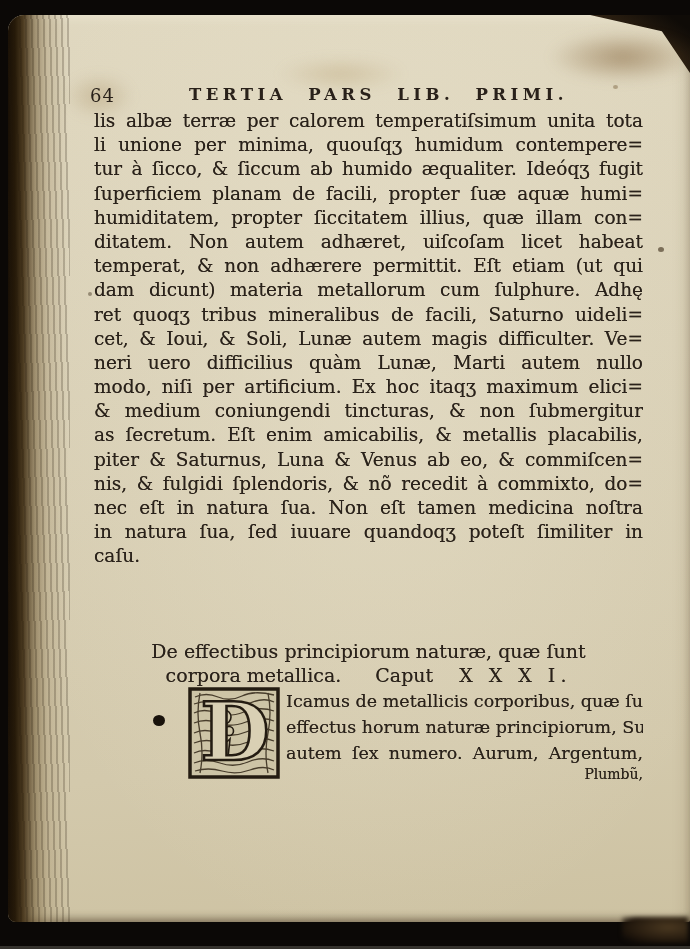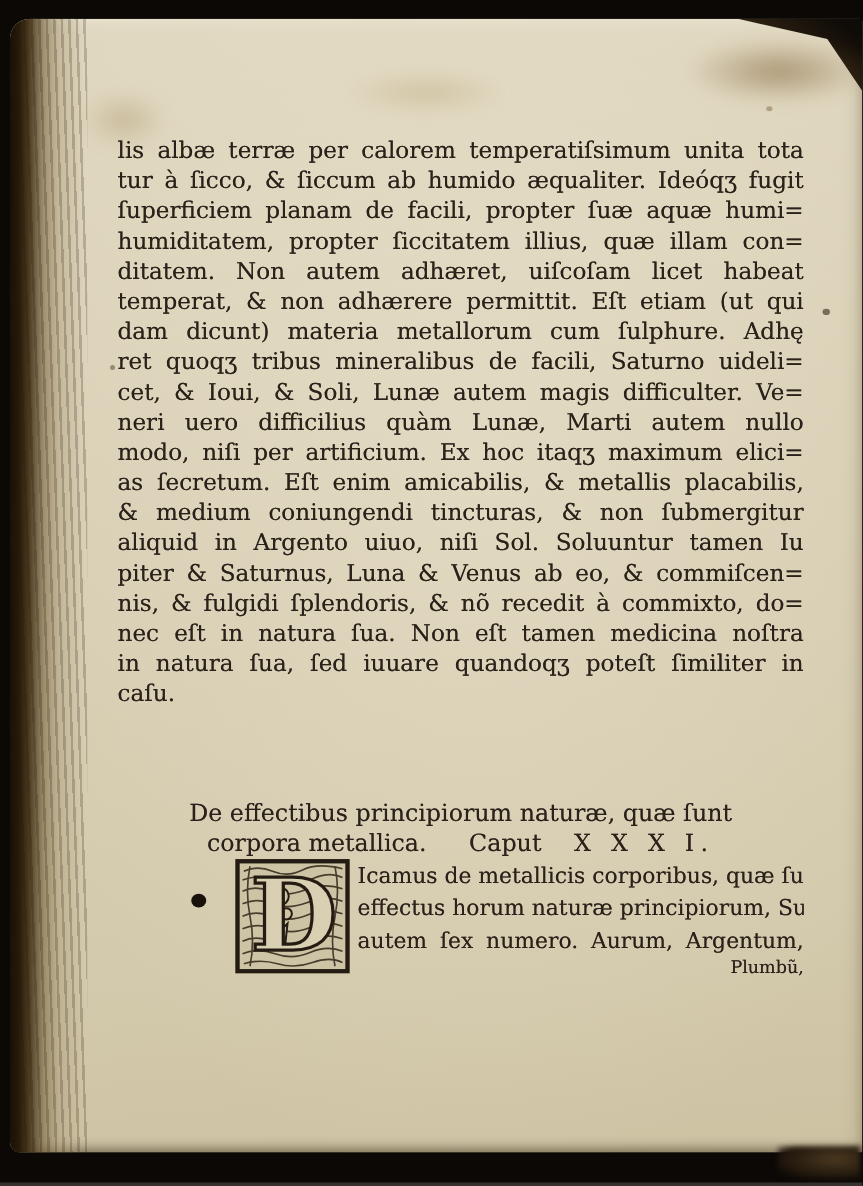--- a/index.html
+++ b/index.html
@@ -96,36 +96,40 @@
   <div class="wedge"></div>
   <div class="stain s1"></div>
   <div class="stain s2"></div>
   <div class="stain s3"></div>
   <div class="speck k1"></div>
   <div class="speck k2"></div>
   <div class="speck k3"></div>
   <div class="ink-dot"></div>
 
   <div class="content">
+    <div class="header-row">
+      <span class="page-number">64</span>
+      <div class="running-title">TERTIA PARS LIB. PRIMI.</div>
+    </div>
 
     <div class="body-block">
       <div class="bl">lis albæ terræ per calorem temperatiſsimum unita tota</div>
+      <div class="bl">li unione per minima, quouſqʒ humidum contempere=</div>
       <div class="bl">tur à ſicco, &amp; ſiccum ab humido æqualiter. Ideóqʒ fugit</div>
       <div class="bl">ſuperficiem planam de facili, propter ſuæ aquæ humi=</div>
       <div class="bl">humiditatem, propter ſiccitatem illius, quæ illam con=</div>
       <div class="bl">ditatem. Non autem adhæret, uiſcoſam licet habeat</div>
       <div class="bl">temperat, &amp; non adhærere permittit. Eſt etiam (ut qui</div>
       <div class="bl">dam dicunt) materia metallorum cum ſulphure. Adhę</div>
       <div class="bl">ret quoqʒ tribus mineralibus de facili, Saturno uideli=</div>
       <div class="bl">cet, &amp; Ioui, &amp; Soli, Lunæ autem magis difficulter. Ve=</div>
       <div class="bl">neri uero difficilius quàm Lunæ, Marti autem nullo</div>
       <div class="bl">modo, niſi per artificium. Ex hoc itaqʒ maximum elici=</div>
+      <div class="bl">&amp; medium coniungendi tincturas, &amp; non ſubmergitur</div>
       <div class="bl">as ſecretum. Eſt enim amicabilis, &amp; metallis placabilis,</div>
-      <div class="bl">&amp; medium coniungendi tincturas, &amp; non ſubmergitur</div>
-      <div class="bl">aliquid in Argento uiuo, niſi Sol. Soluuntur tamen Iu</div>
       <div class="bl">piter &amp; Saturnus, Luna &amp; Venus ab eo, &amp; commiſcen=</div>
       <div class="bl">nis, &amp; fulgidi ſplendoris, &amp; nõ recedit à commixto, do=</div>
       <div class="bl">nec eſt in natura ſua. Non eſt tamen medicina noſtra</div>
       <div class="bl">in natura ſua, ſed iuuare quandoqʒ poteſt ſimiliter in</div>
       <div class="bl last">caſu.</div>
     </div>
 
     <div class="heading">
       <div>De effectibus principiorum naturæ, quæ ſunt</div>
       <div>

